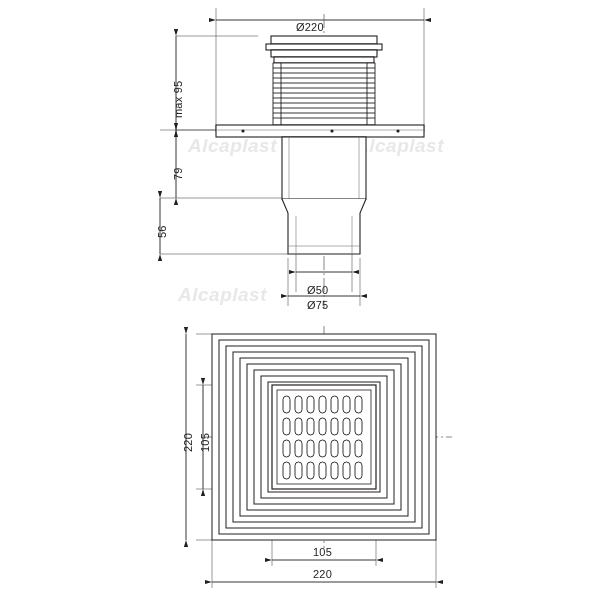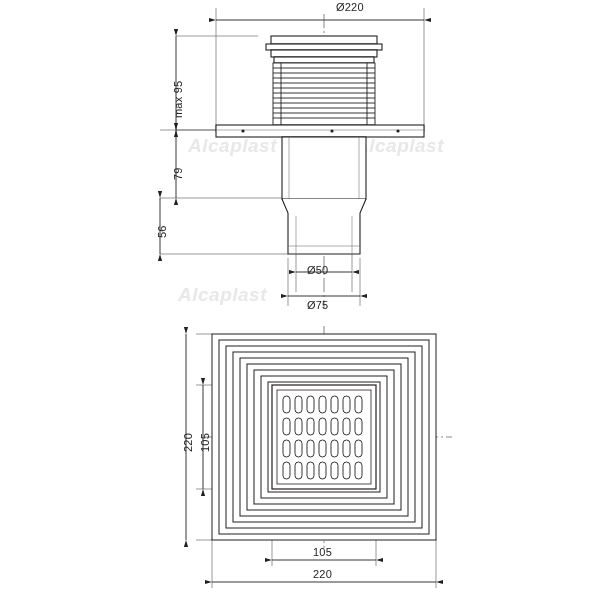--- a/index.html
+++ b/index.html
@@ -219,27 +219,27 @@
         <rect x="343" y="462" width="7" height="17" rx="3.5"></rect>
 
         <rect x="355" y="396" width="7" height="17" rx="3.5"></rect>
         <rect x="355" y="418" width="7" height="17" rx="3.5"></rect>
         <rect x="355" y="440" width="7" height="17" rx="3.5"></rect>
         <rect x="355" y="462" width="7" height="17" rx="3.5"></rect>
       </g>
     </g>
   </svg>
 
-  <div class="dim-label" style="left:296px; top:1px;margin-left:40px;">Ø220</div>
+  <div class="dim-label" style="left:296px; top:21px;">Ø220</div>
 
   <div class="dim-label vert" style="left:172px; top:118px;">max 95</div>
   <div class="dim-label vert" style="left:172px; top:180px;">79</div>
   <div class="dim-label vert" style="left:156px; top:238px;">56</div>
 
-  <div class="dim-label" style="left:307px; top:264px;">Ø50</div>
+  <div class="dim-label" style="left:307px; top:284px;">Ø50</div>
   <div class="dim-label" style="left:307px; top:299px;">Ø75</div>
 
   <div class="dim-label vert" style="left:182px; top:452px;">220</div>
   <div class="dim-label vert" style="left:199px; top:452px;">105</div>
 
   <div class="dim-label" style="left:313px; top:546px;">105</div>
   <div class="dim-label" style="left:313px; top:568px;">220</div>
 
 </div>
 

